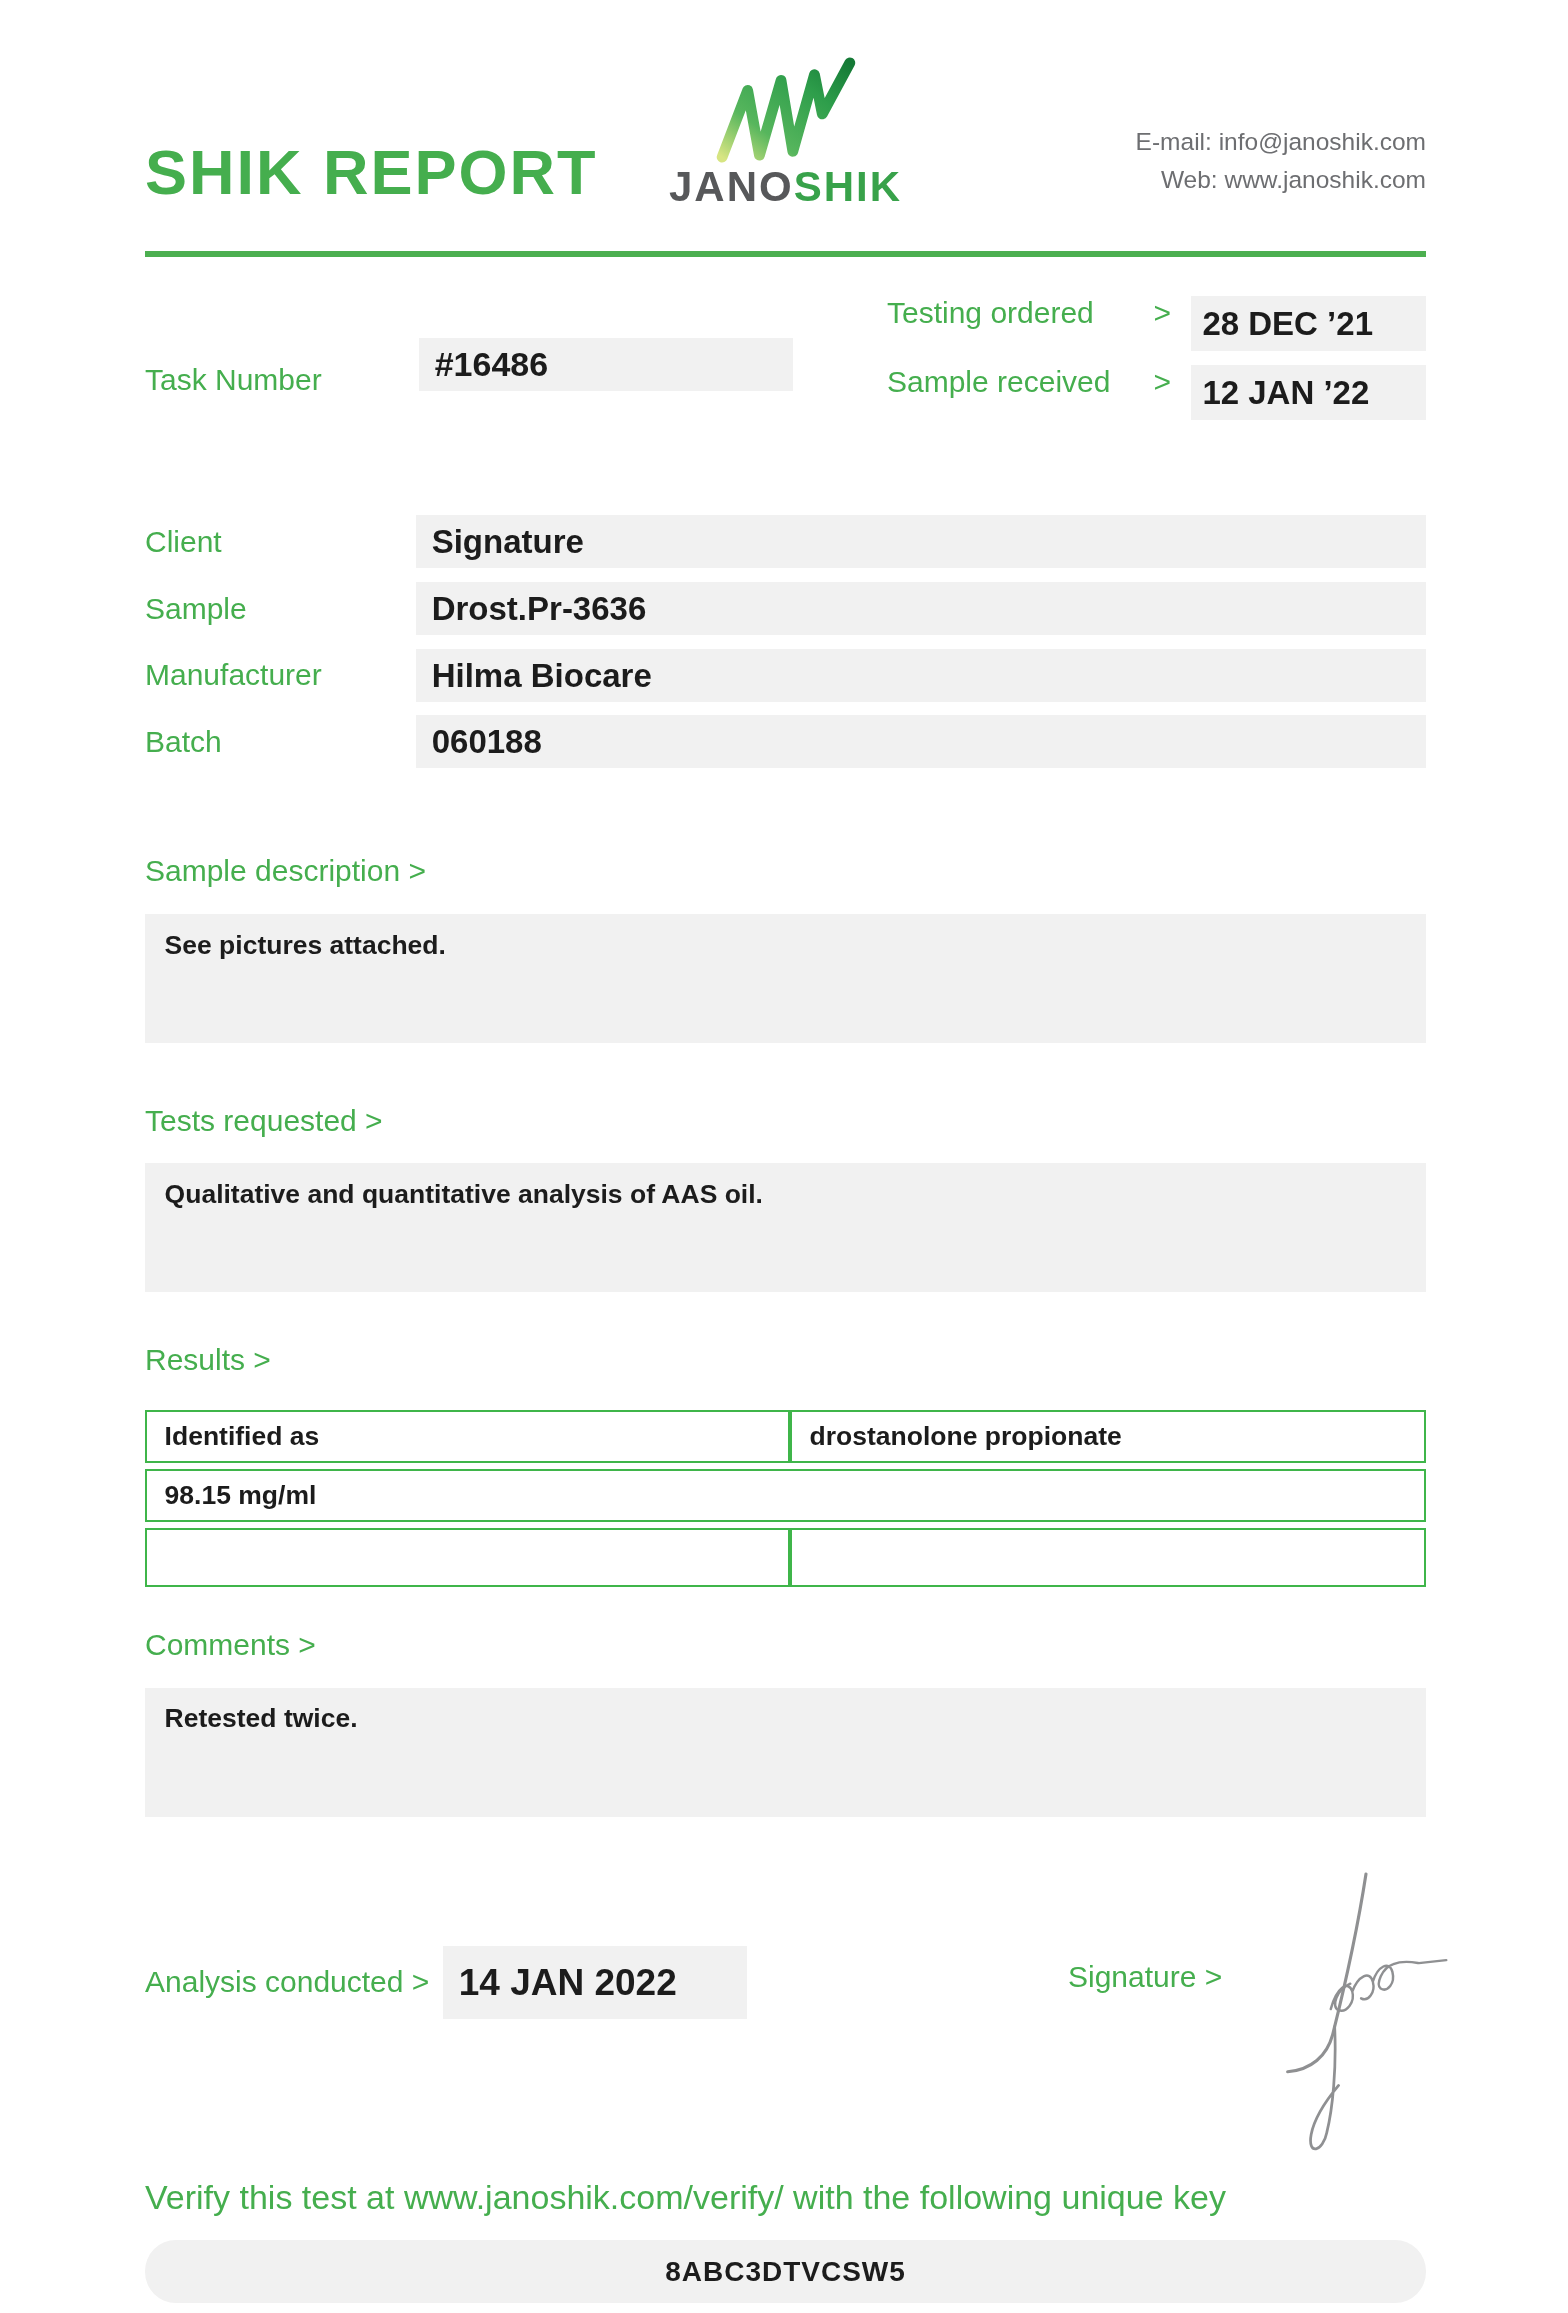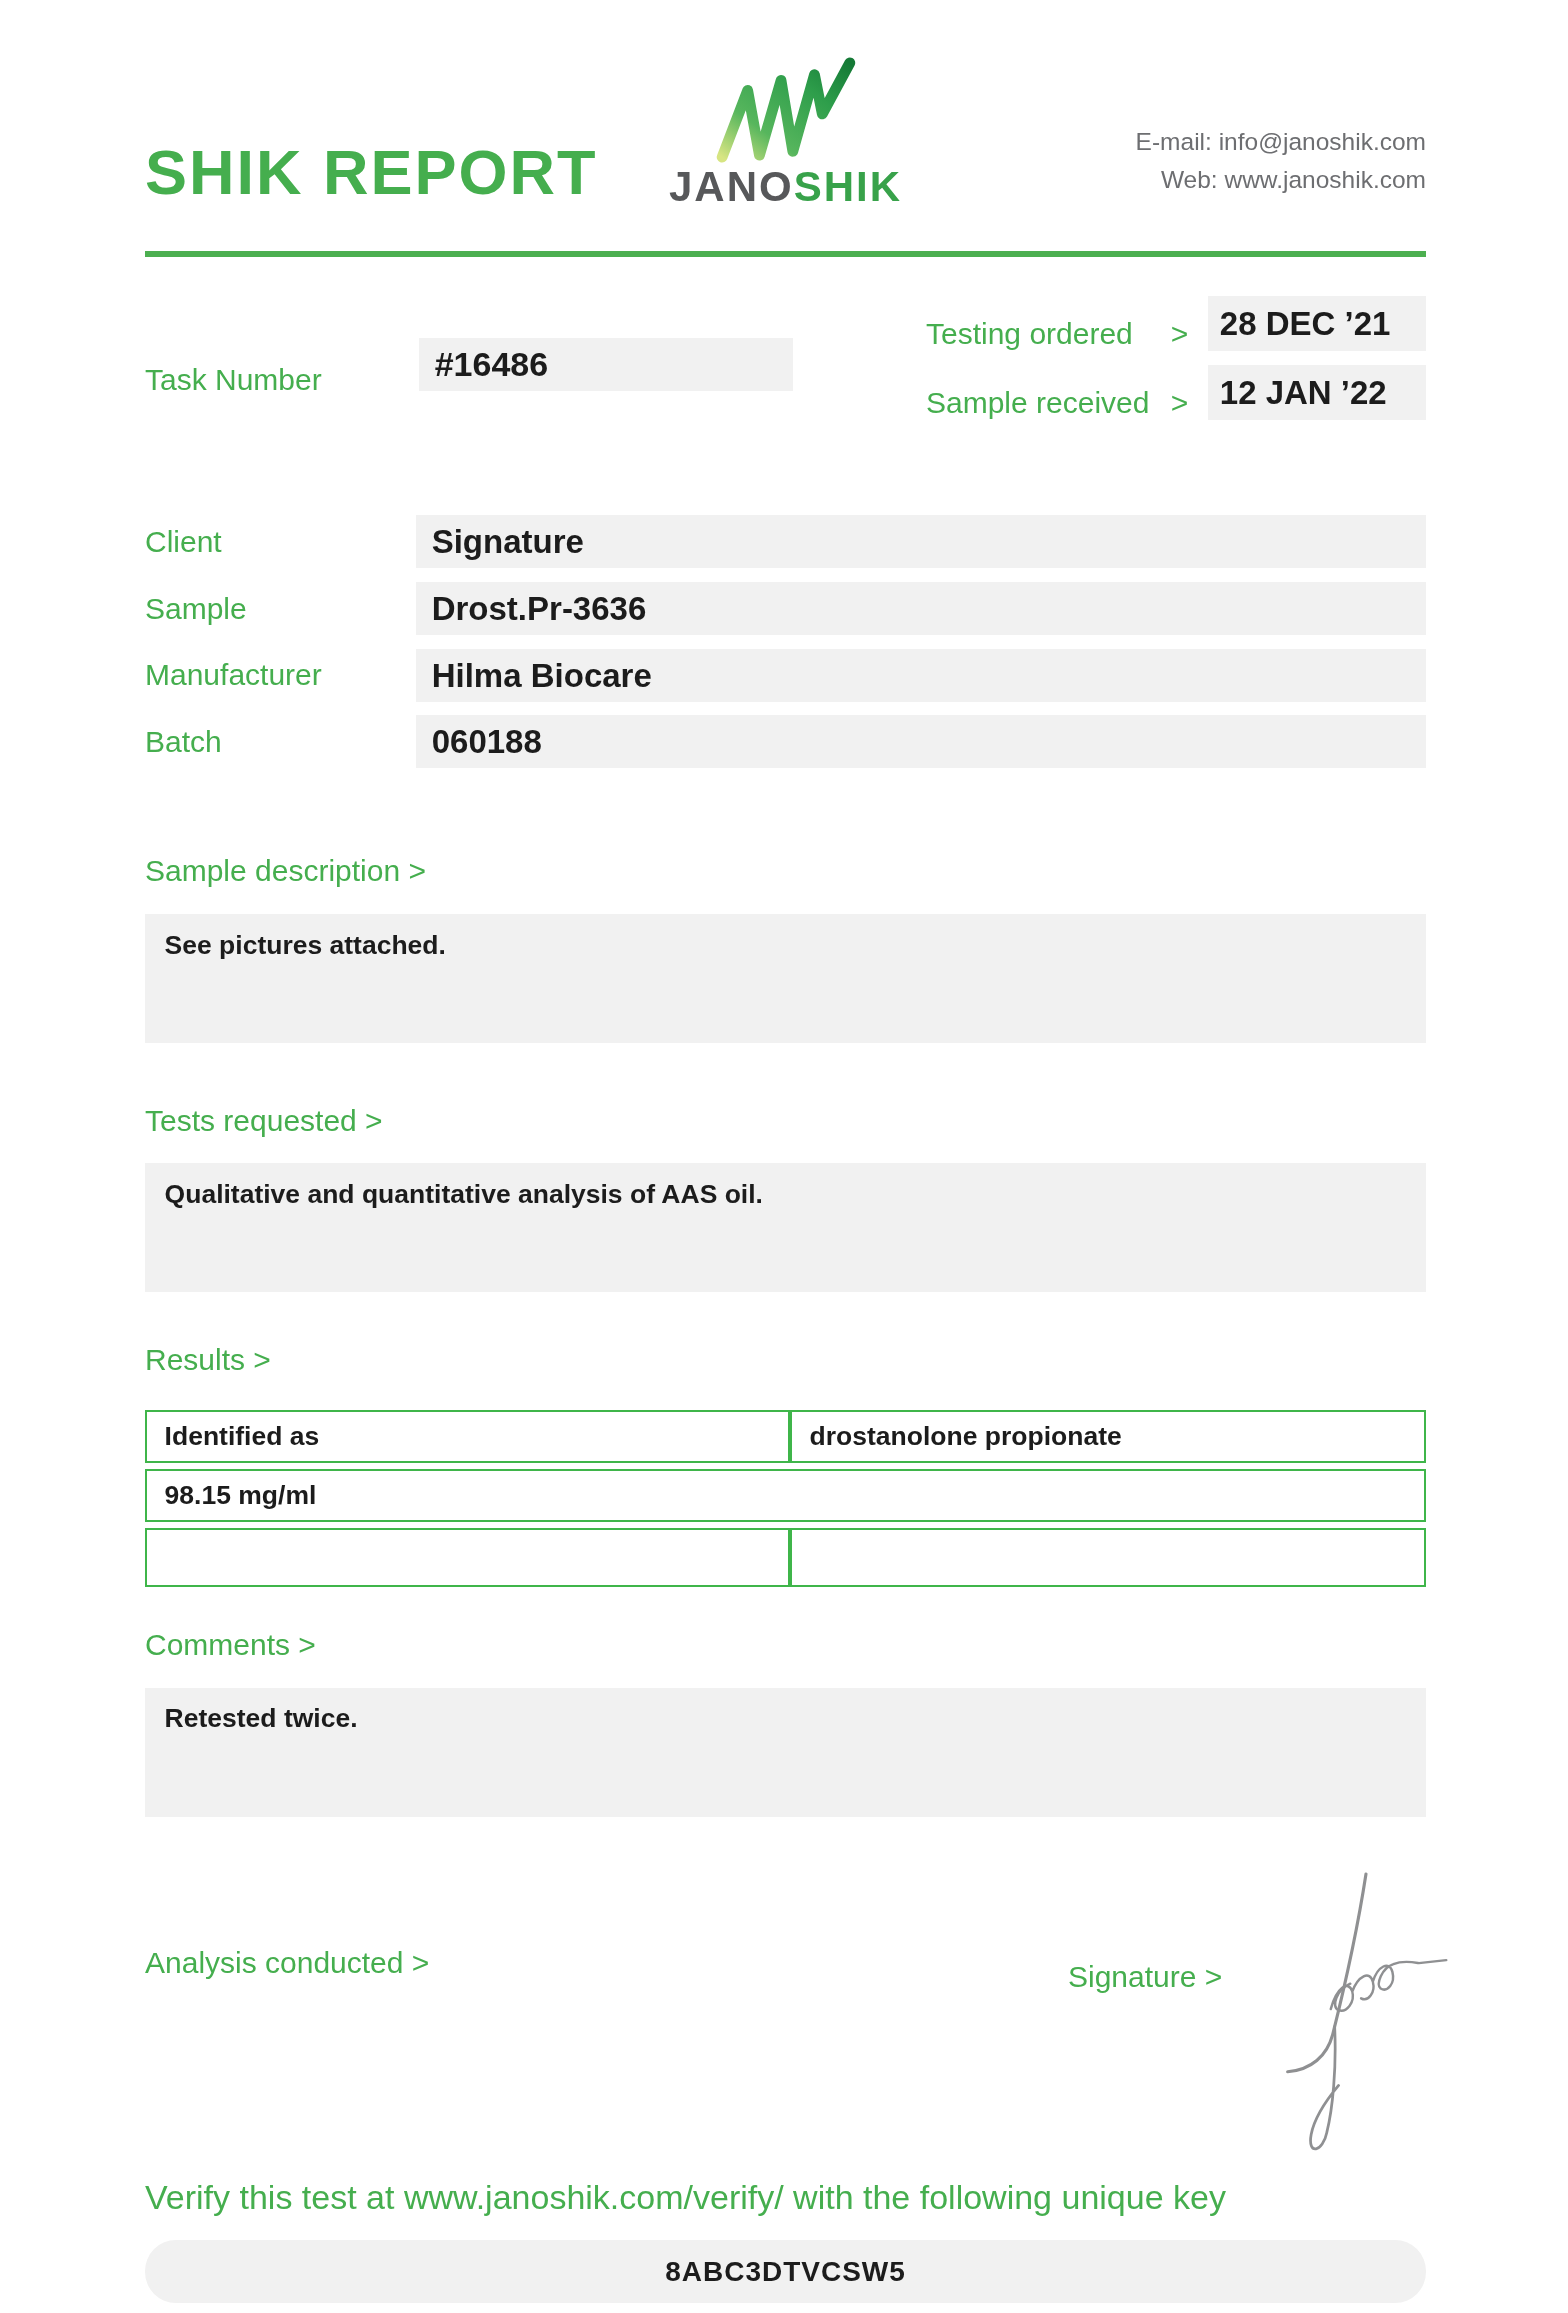--- a/index.html
+++ b/index.html
@@ -37,21 +37,21 @@
     font-size:24.5px;line-height:38px;color:var(--gray-text);}
 
   
   .meta{display:flex;justify-content:space-between;margin-top:39px;}
   .meta-left{display:flex;align-items:center;}
   .glabel{color:var(--green);font-size:30px;white-space:nowrap;}
   .task-label{width:274px;margin-top:30px;}
   .task-box{width:374px;height:53px;line-height:53px;background:var(--box);
     padding-left:15.7px;font-size:34px;font-weight:600;}
   .meta-right{width:539px;}
-  .meta-row{display:flex;align-items:flex-end;margin-bottom:13.7px;margin-left:39px;}
+  .meta-row{display:flex;align-items:flex-start;margin-bottom:13.7px;}
   .label-wrap{width:284px;display:flex;justify-content:space-between;}
   .date-box{width:235px;height:55px;line-height:55px;background:var(--box);
     margin-left:19.6px;padding-left:11.8px;font-size:33px;font-weight:600;white-space:nowrap;}
 
   
   .details{margin-top:82px;}
   .detail-row{display:flex;align-items:center;margin-bottom:13.7px;}
   .detail-label{width:271px;}
   .detail-value{flex:1;height:53px;line-height:53px;background:var(--box);
     padding-left:15.7px;font-size:33px;font-weight:600;}
@@ -190,20 +190,21 @@
     </div>
 
     <div class="sec-comments">
       <div class="section-heading">Comments &gt;</div>
       <div class="text-box">Retested twice.</div>
     </div>
 
     <div class="footer">
       <div class="analysis-row">
         <div class="glabel analysis-label">Analysis conducted &gt;</div>
+        <div class="analysis-box">14 JAN 2022</div>
       </div>
       <div class="glabel signature-label">Signature &gt;</div>
       <svg class="signature-svg" viewBox="0 0 190 310" xmlns="http://www.w3.org/2000/svg">
         <g fill="none" stroke="#8f9092" stroke-linecap="round" stroke-linejoin="round">
           <path d="M96,12 C88,64 74,128 62,176 C56,198 40,212 16,214" stroke-width="3.2"></path>
           <path d="M64,168 C66,210 62,252 56,276 C52,296 36,300 40,278 C44,258 58,240 68,228" stroke-width="2.8"></path>
           <path d="M60,150 C66,128 78,120 82,132 C85,143 76,154 68,151 C60,148 66,130 80,124 M82,132 C88,116 100,110 103,122 C106,133 98,143 91,139 M103,122 C108,106 120,100 123,112 C126,124 118,133 111,129 C106,125 112,108 124,104 C134,100 144,102 150,103 L178,100" stroke-width="2.5"></path>
         </g>
       </svg>
     </div>

